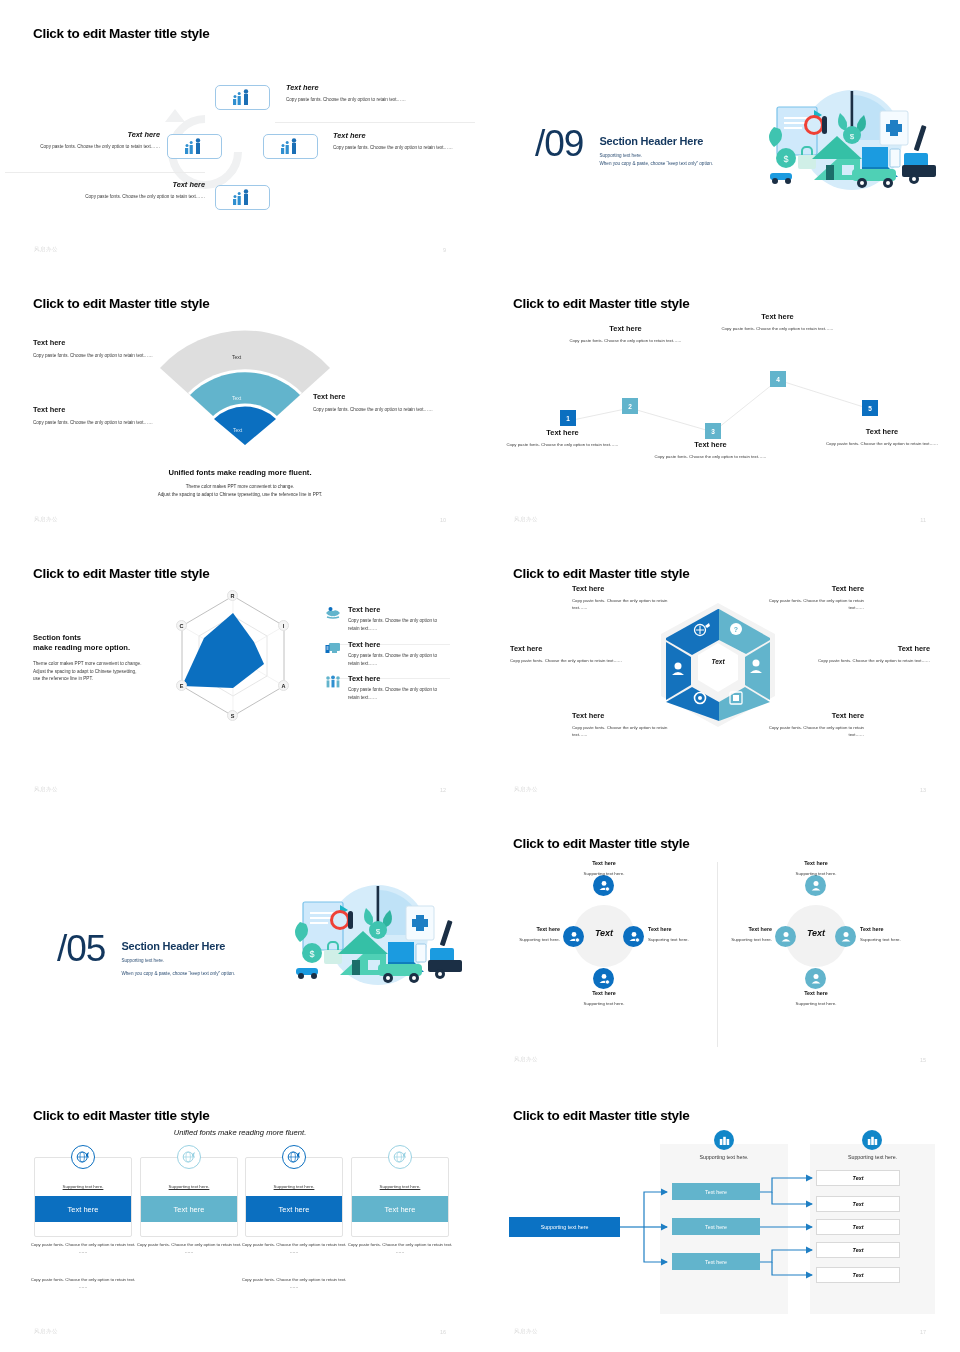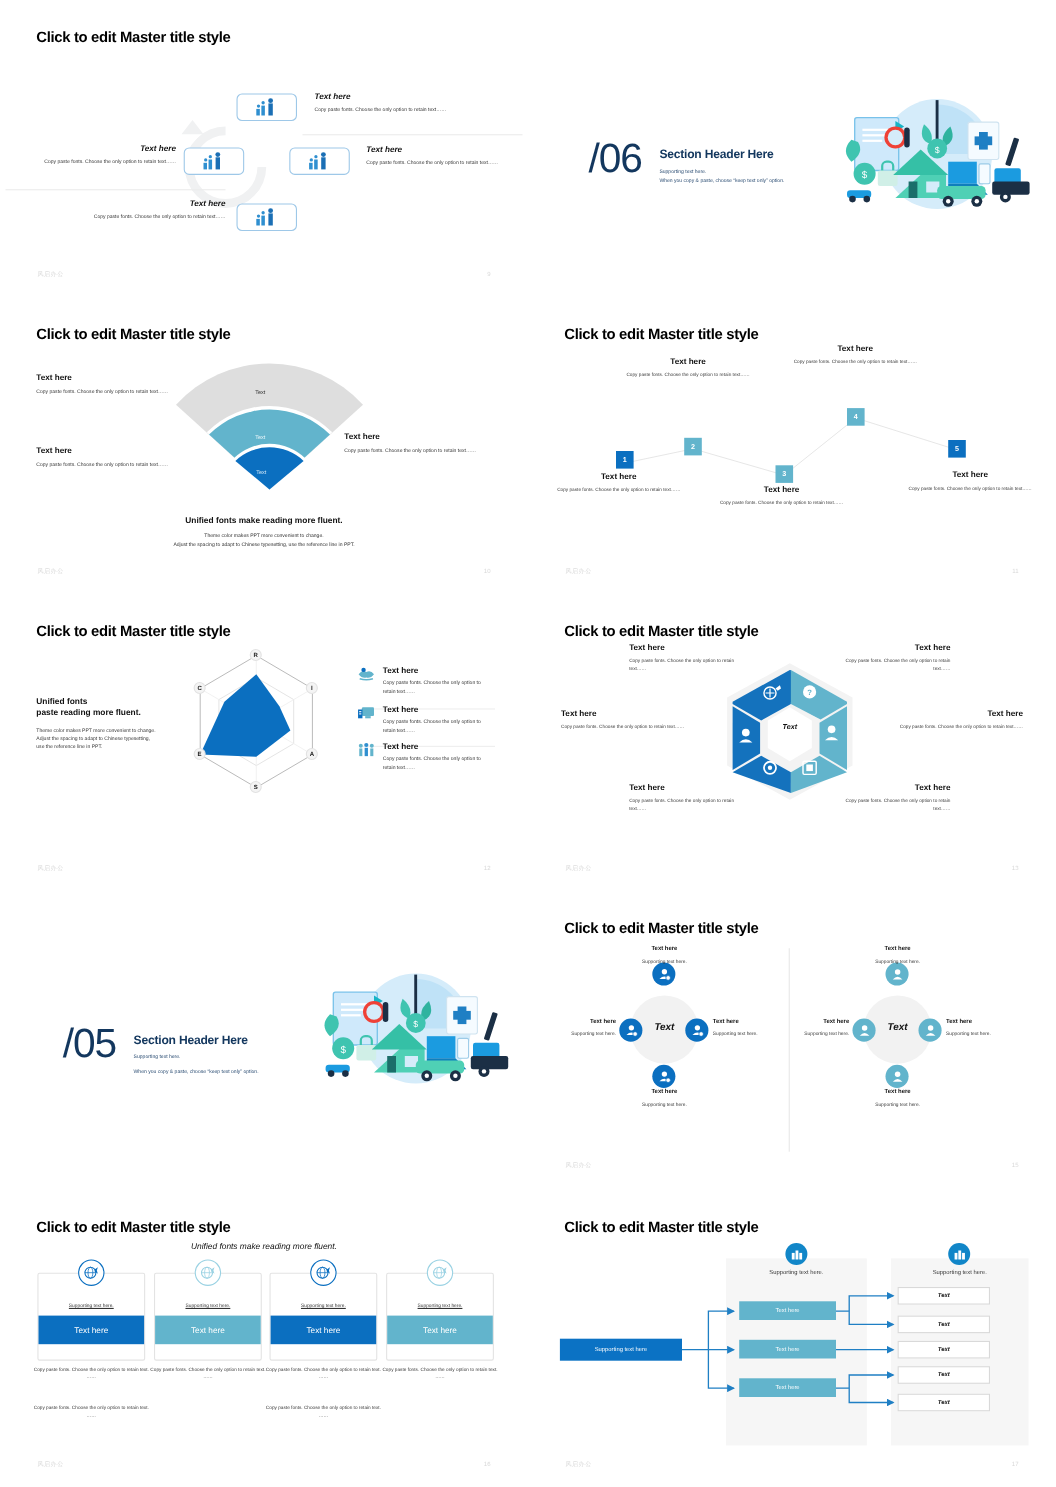--- a/index.html
+++ b/index.html
@@ -195,21 +195,21 @@
     <div class="th">Text here</div>
     <div class="body-sm" style="margin-top:4px;">Copy paste fonts. Choose the only option to retain text……</div>
   </div>
 
   <div class="footer-logo">风启办公</div>
   <div class="footer-num">9</div>
 </section>
 
 <section class="slide" style="left:480px;top:0;">
   <div style="position:absolute;left:55px;top:125px;display:flex;align-items:flex-start;gap:16px;">
-    <div class="sec-num">/06</div>
+    <div class="sec-num">/09</div>
     <div style="padding-top:10px;">
       <div class="sec-head">Section Header Here</div>
       <div class="sec-sub">Supporting text here.</div>
       <div class="sec-sub" style="margin-top:0;">When you copy &amp; paste, choose “keep text only” option.</div>
     </div>
   </div>
 
   <svg style="position:absolute;left:272px;top:85px;" width="190" height="115" viewBox="0 0 190 115">
     <circle cx="100" cy="55" r="50" fill="#d5ecfa"></circle>
     <path d="M100 10 a45 45 0 0 1 45 45 h-45 z" fill="#bfe2f7"></path>
@@ -329,22 +329,22 @@
   </div>
 
   <div class="footer-logo">风启办公</div>
   <div class="footer-num">11</div>
 </section>
 
 <section class="slide" style="left:0;top:540px;">
   <div class="s-title">Click to edit Master title style</div>
 
   <div style="position:absolute;left:33px;top:93px;width:150px;">
-    <div style="font-size:7.6px;font-weight:bold;color:#111;">Unified fonts</div>
-    <div style="font-size:7.6px;font-weight:bold;color:#111;margin-top:1px;">paste reading more fluent.</div>
+    <div style="font-size:7.6px;font-weight:bold;color:#111;">Section fonts</div>
+    <div style="font-size:7.6px;font-weight:bold;color:#111;margin-top:1px;">make reading more option.</div>
     <div class="body-sm" style="margin-top:8px;">Theme color makes PPT more convenient to change.</div>
     <div class="body-sm">Adjust the spacing to adapt to Chinese typesetting,</div>
     <div class="body-sm">use the reference line in PPT.</div>
   </div>
 
   <svg style="position:absolute;left:168px;top:48px;" width="130" height="160" viewBox="0 0 130 160">
     <polygon points="65,8 116,38 116,98 65,128 14,98 14,38" fill="none" stroke="#b9b9b9" stroke-width="0.9"></polygon>
     <polygon points="65,28 99,48 99,88 65,108 31,88 31,48" fill="none" stroke="#e0e0e0" stroke-width="0.8"></polygon>
     <polygon points="65,48 82,58 82,78 65,88 48,78 48,58" fill="none" stroke="#e0e0e0" stroke-width="0.8"></polygon>
     <line x1="65" y1="8" x2="65" y2="128" stroke="#ededed" stroke-width="0.7"></line>

